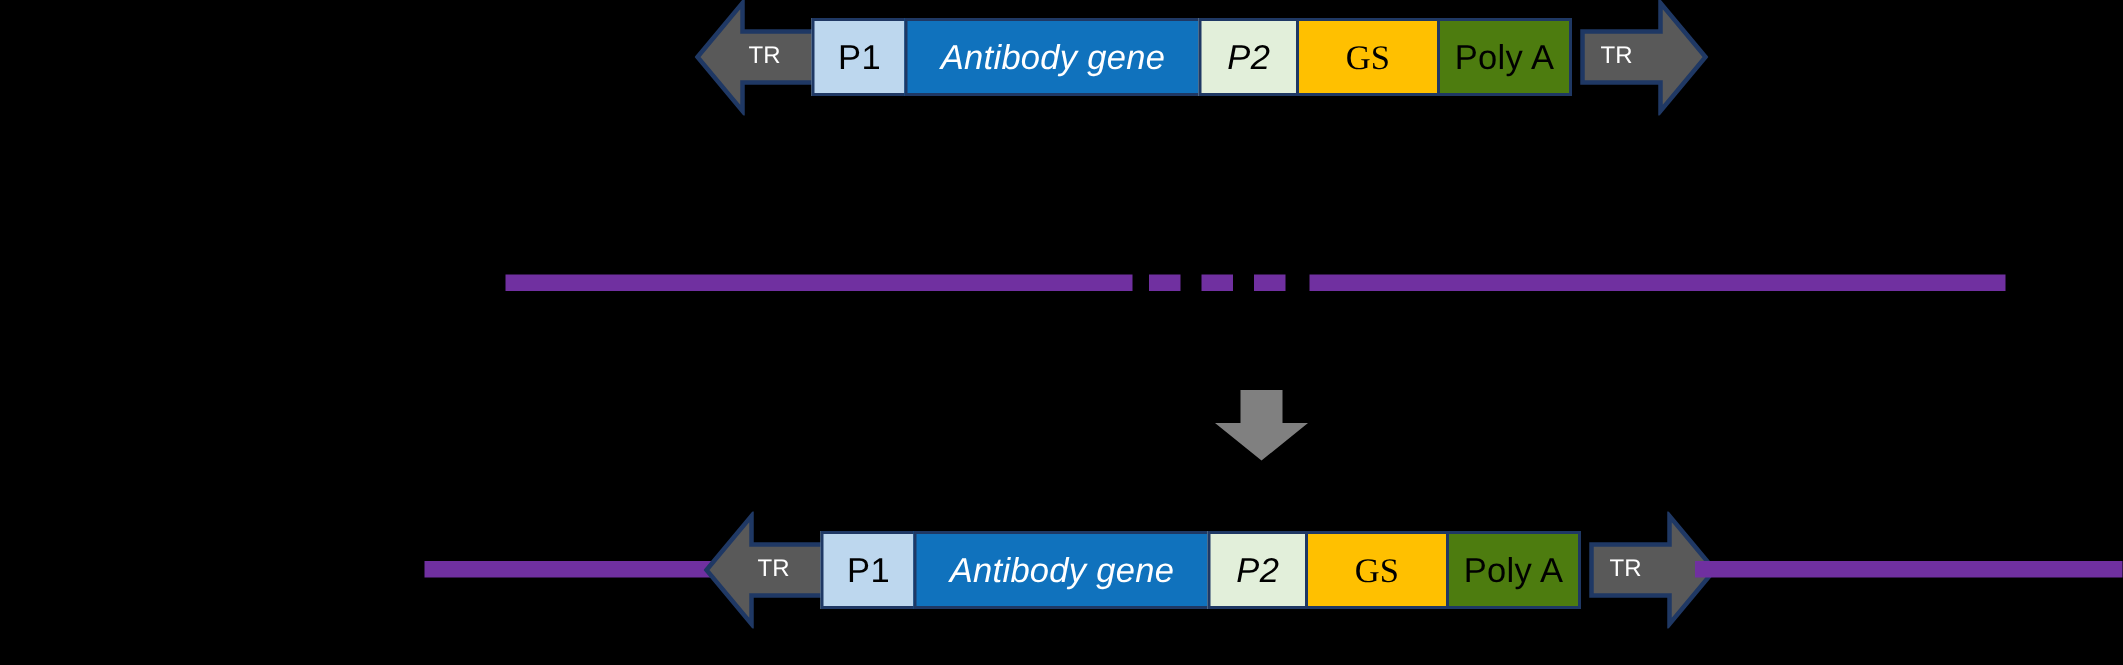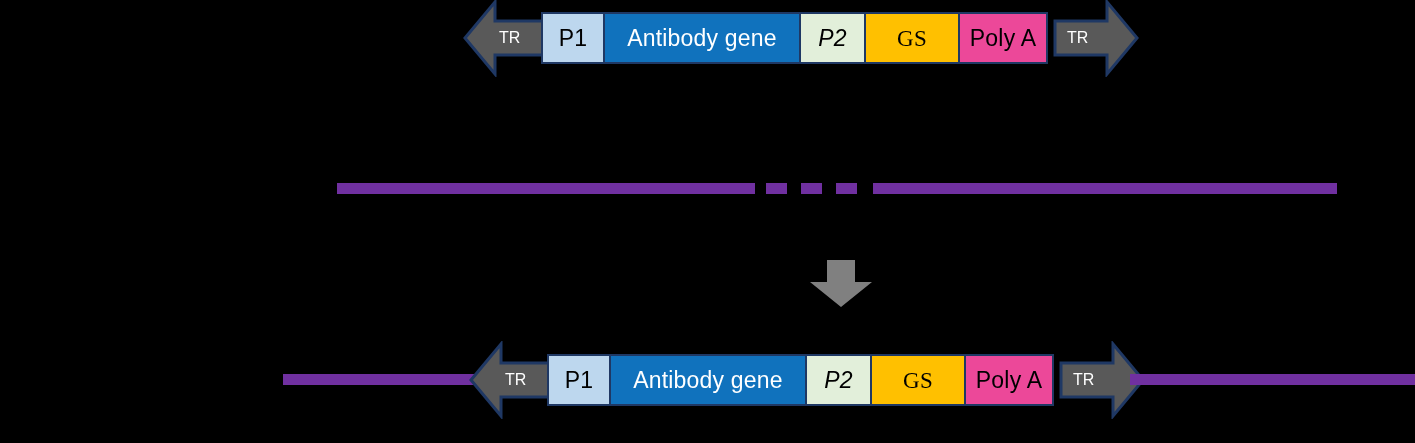--- a/index.html
+++ b/index.html
@@ -33,24 +33,24 @@
     font-size: 23px;
     line-height: 1;
     letter-spacing: 0.2px;
     white-space: nowrap;
     color: #000000;
     margin-left: -2px;
   }
   .seg:first-child { margin-left: 0; }
 
   .seg-p1      { background: #BDD7EE; }
-  .seg-gene    { background: #1072BD; color: #FFFFFF; }
+  .seg-gene    { background: #1072BD; color: #FFFFFF; font-style: italic; }
   .seg-p2      { background: #E2EFDA; font-style: italic; }
   .seg-gs      { background: #FFC000; font-family: "Liberation Serif", serif; align-items: center; }
-  .seg-polya   { background: #ec4899; }
+  .seg-polya   { background: #4d7c0f; }
 
   
   .tr {
     position: absolute;
     top: 50%;
     transform: translateY(-50%);
     width: 86px;
     height: 78px;
   }
   .tr svg { display: block; width: 86px; height: 78px; }

